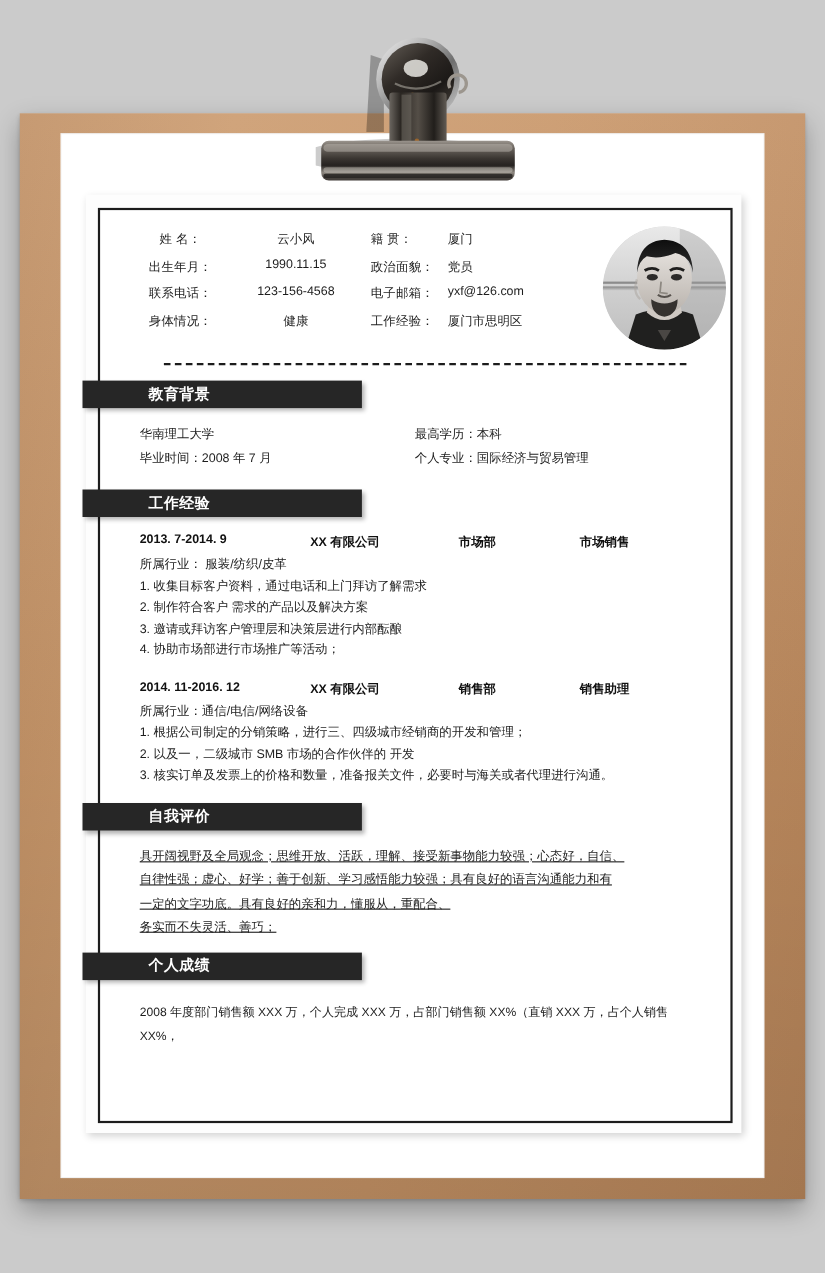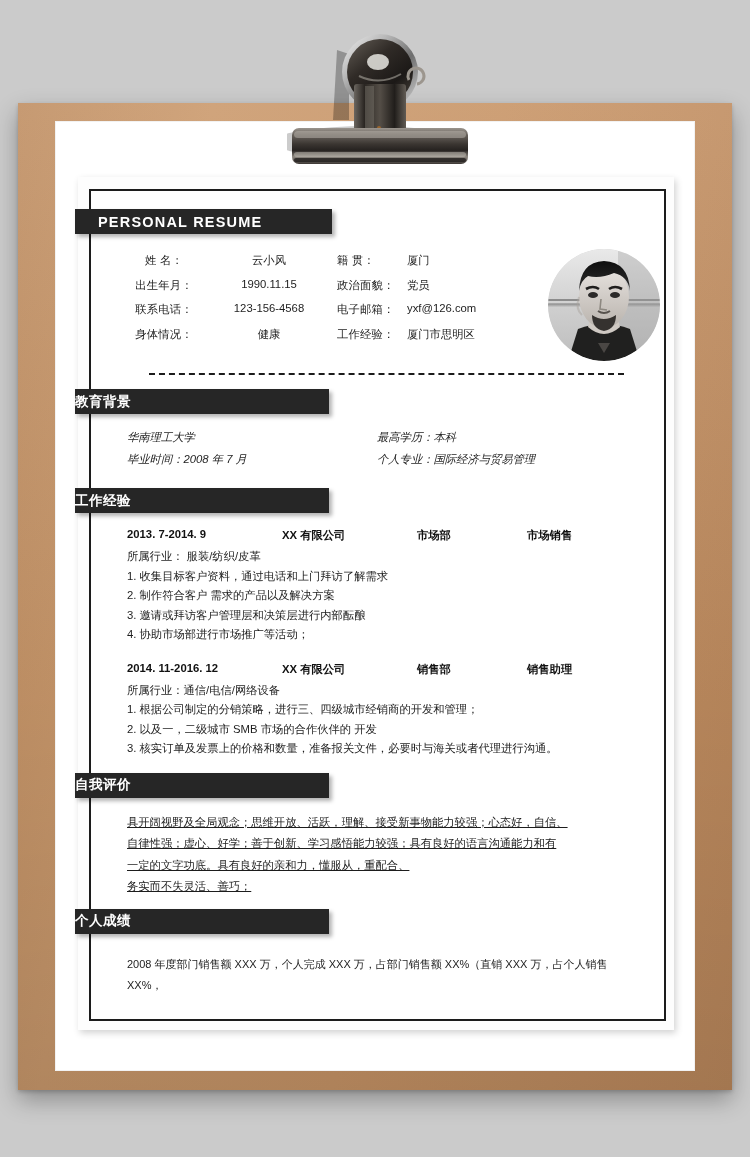--- a/index.html
+++ b/index.html
@@ -78,20 +78,21 @@
     background: #262626;
     display: flex;
     align-items: center;
     margin-left: -16px;
     box-shadow: 3px 3px 4px rgba(0,0,0,0.30);
   }
   .sec-bar .sec-label {
     color: #ffffff;
     font-size: 13.5px;
     font-weight: bold;
+    padding-left: 60px;
     letter-spacing: 0.5px;
     white-space: nowrap;
   }
   .sec-bar.en .sec-label {
     font-size: 14.5px;
     letter-spacing: 1.2px;
     padding-left: 23px;
   }
   .sec-bar-w-en { width: 257px; }
   .sec-bar-w-cn { width: 254px; }
@@ -136,21 +137,20 @@
     margin: 12px 18px 0 22px;
     border-top: 2px dashed #1c1c1c;
   }
 
   .edu-row {
     display: flex;
     font-size: 11.3px;
     color: #1d1d1d;
     height: 22px;
     align-items: baseline;
-    font-style: italic;
   }
   .edu-left { width: 250px; flex: none; }
   .edu-right { flex: 1; }
 
   .job-head {
     display: flex;
     font-size: 11.3px;
     font-weight: bold;
     color: #111;
     margin-bottom: 4px;
@@ -235,23 +235,20 @@
     <rect x="5" y="104" width="176" height="36" rx="7" fill="url(#barG)"></rect>
     <rect x="7" y="107" width="172" height="7" rx="4" fill="#b4aea7" opacity="0.55"></rect>
     <rect x="7" y="128" width="172" height="5" rx="3" fill="#cfc9c2" opacity="0.45"></rect>
     <rect x="7" y="134" width="172" height="4" rx="2" fill="#1e1b19" opacity="0.75"></rect>
   </svg>
 </div>
 
 <div class="resume-sheet">
   <div class="resume-frame">
 
-    <div class="sec-bar en sec-bar-w-en" style="margin-top:18px;">
-      <span class="sec-label">PERSONAL    RESUME</span>
-    </div>
 
     <div class="content-pad">
       <div class="info-grid">
         <div class="info-cols">
 
           <div class="info-row">
             <div class="info-cell-left">
               <span class="info-label">姓    名：</span>
               <span class="info-value">云小风</span>
             </div>

